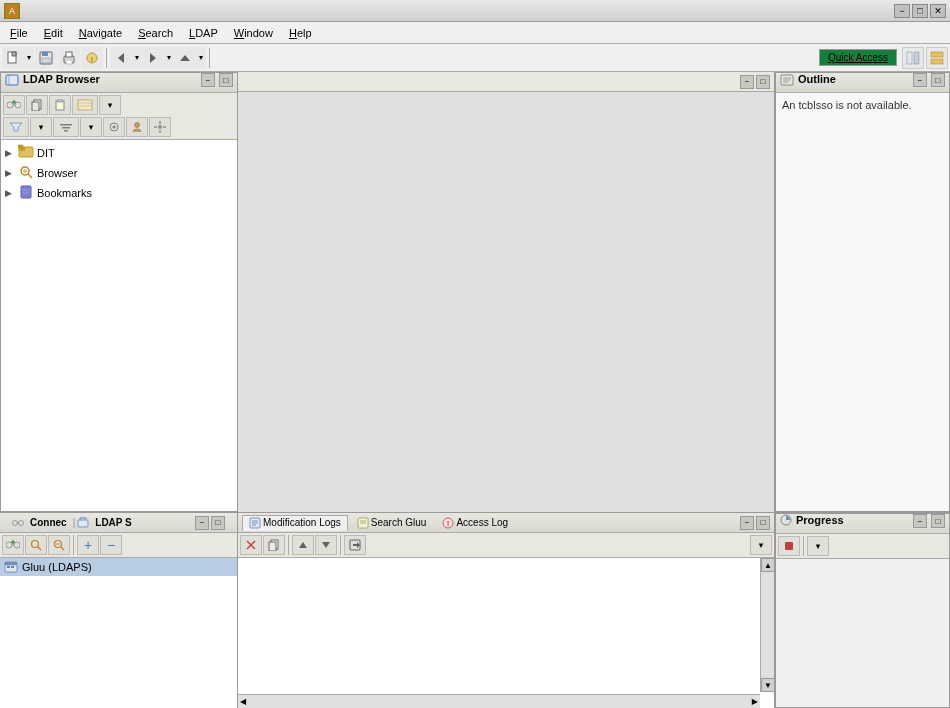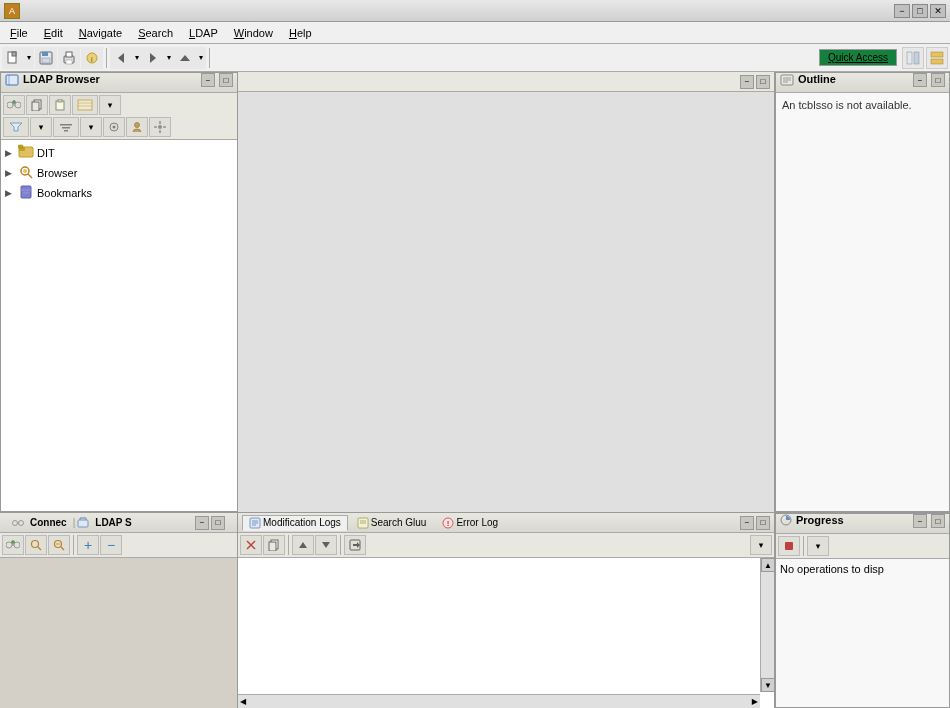--- a/index.html
+++ b/index.html
@@ -631,20 +631,31 @@
           <svg width="12" height="12" viewBox="0 0 12 12">
             <circle cx="5" cy="5" r="3.5" fill="none" stroke="#c08020" stroke-width="1.2"></circle>
             <line x1="8" y1="8" x2="11" y2="11" stroke="#c08020" stroke-width="1.2"></line>
             <line x1="3" y1="5" x2="7" y2="5" stroke="#c08020" stroke-width="0.8"></line>
           </svg>
         </div>
         <div class="toolbar-separator"></div>
         <div class="ldap-btn" style="font-size:14px;color:#4080c0;">+</div>
         <div class="ldap-btn" style="font-size:14px;color:#4080c0;">−</div>
       </div>
+      <div id="bottom-left-content">
+        <div class="server-item">
+          <svg width="14" height="12" viewBox="0 0 14 12">
+            <rect x="1" y="3" width="12" height="8" rx="1" fill="#e0e8f0" stroke="#6080c0" stroke-width="0.8"></rect>
+            <rect x="3" y="5" width="3" height="2" fill="#6080c0"></rect>
+            <rect x="7" y="5" width="3" height="2" fill="#6080c0"></rect>
+            <rect x="1" y="1" width="12" height="3" rx="1" fill="#8090b0" stroke="#607090" stroke-width="0.5"></rect>
+          </svg>
+          <span>Gluu (LDAPS)</span>
+        </div>
+      </div>
     </div>
 
     <div id="bottom-center">
       <div id="bottom-center-header">
 
         <div class="log-tab active">
           <svg width="12" height="12" viewBox="0 0 12 12">
             <rect x="1" y="1" width="10" height="10" rx="1" fill="#e0e8f0" stroke="#6080c0" stroke-width="0.8"></rect>
             <line x1="3" y1="4" x2="9" y2="4" stroke="#6080c0" stroke-width="0.8"></line>
             <line x1="3" y1="6" x2="9" y2="6" stroke="#6080c0" stroke-width="0.8"></line>
@@ -660,21 +671,21 @@
             <line x1="3" y1="6" x2="9" y2="6" stroke="#a0a040" stroke-width="0.8"></line>
           </svg>
           <span>Search Gluu</span>
         </div>
 
         <div class="log-tab">
           <svg width="12" height="12" viewBox="0 0 12 12">
             <circle cx="6" cy="6" r="5" fill="#ffe0e0" stroke="#c04040" stroke-width="0.8"></circle>
             <text x="6" y="9" text-anchor="middle" font-size="8" font-weight="bold" fill="#c04040">!</text>
           </svg>
-          <span>Error Log</span>
+          <span>Access Log</span>
         </div>
         <div style="margin-left:auto; display:flex; gap:2px;">
           <div class="panel-btn">−</div>
           <div class="panel-btn">□</div>
         </div>
       </div>
       <div id="bottom-center-toolbar">
         <div class="ldap-btn">
           <svg width="12" height="12" viewBox="0 0 12 12">
             <line x1="2" y1="2" x2="10" y2="10" stroke="#c04040" stroke-width="1.5"></line>
@@ -735,19 +746,16 @@
       </div>
       <div id="bottom-right-toolbar">
         <div class="ldap-btn">
           <svg width="12" height="12" viewBox="0 0 12 12">
             <rect x="2" y="2" width="8" height="8" rx="1" fill="#c04040"></rect>
           </svg>
         </div>
         <div class="toolbar-separator"></div>
         <div class="ldap-btn">▾</div>
       </div>
-      <div id="bottom-right-content">
-        <span>No operations to disp</span>
-      </div>
     </div>
 
   </div>
 </div>
 
 </body></html>

